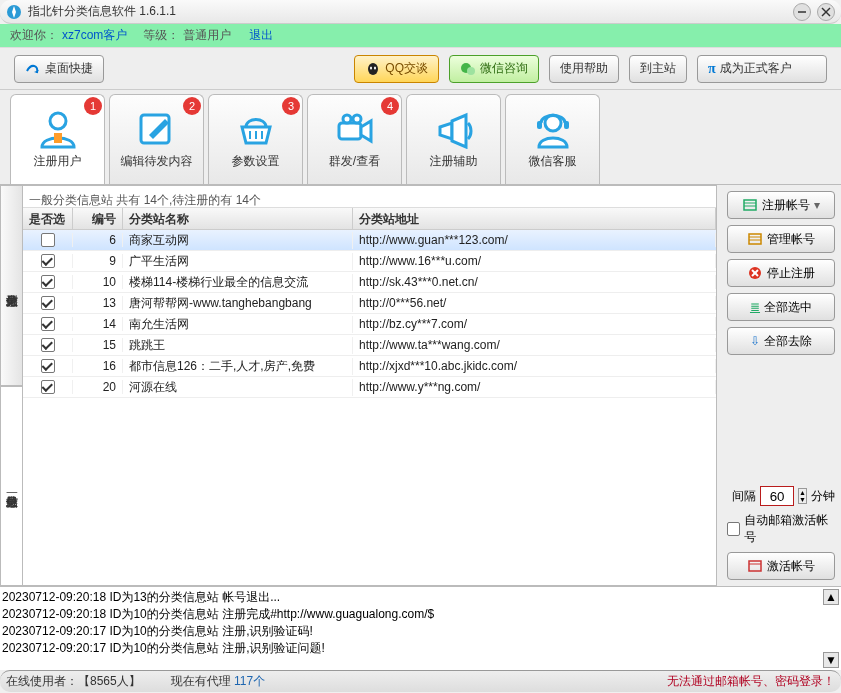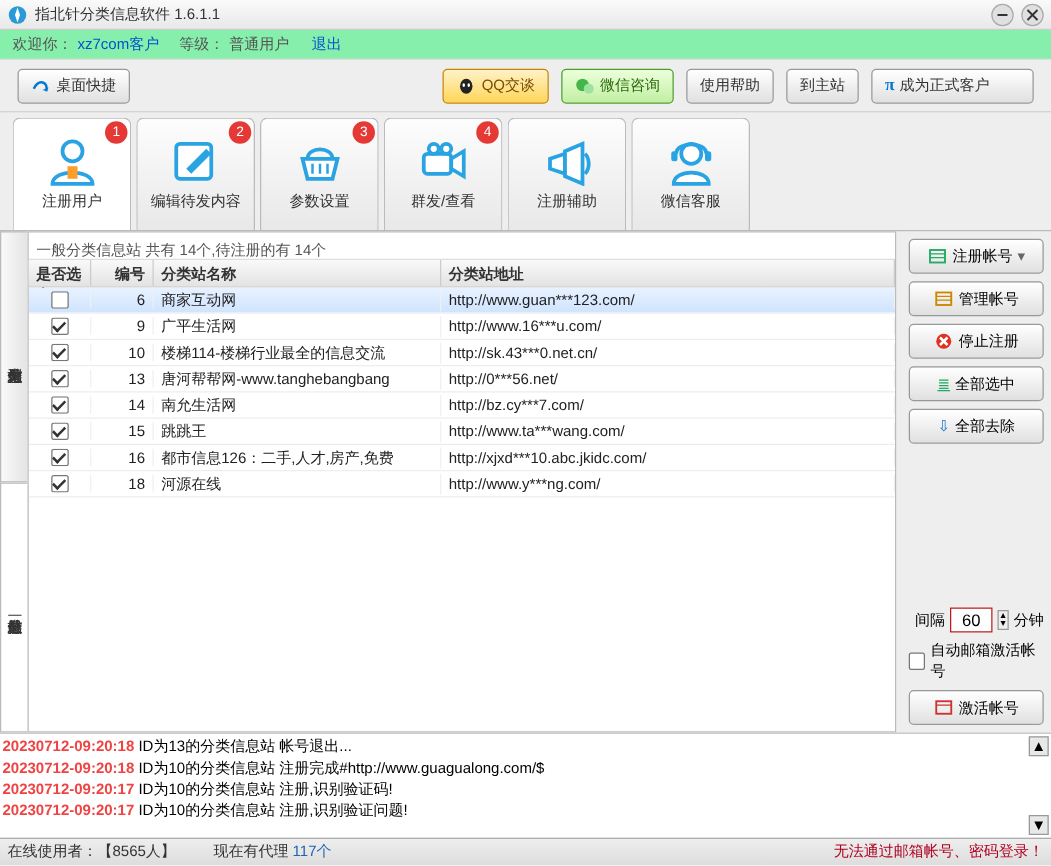--- a/index.html
+++ b/index.html
@@ -1,18 +1,18 @@
 <!DOCTYPE html>
 <html><head>
 <meta charset="utf-8">
 <style>
 * { margin: 0; padding: 0; box-sizing: border-box; font-family: "Microsoft YaHei", SimSun, Arial, sans-serif; }
 body { width: 841px; height: 693px; background: #f0f0f0; overflow: hidden; font-size: 12px; }
 
-.titlebar { height: 24px; background: linear-gradient(#fafafa,#e8e8e8); display: flex; align-items: center; padding: 0 6px; border-bottom: 1px solid #ccc; }
+.titlebar { height: 24px; background: linear-gradient(#fafafa,#e8e8e8); display: flex; align-items: center; padding: 0 6px; border-bottom: 1px solid #ccc; border-radius: 11px; }
 .titlebar .icon { width: 16px; height: 16px; margin-right: 6px; }
 .titlebar .title { flex: 1; font-size: 12px; color: #333; }
 .winbtn { width: 18px; height: 18px; border-radius: 50%; margin-left: 6px; display: flex; align-items: center; justify-content: center; background: #e0e0e0; border: 1px solid #aaa; cursor: pointer; }
 .winbtn svg { width: 10px; height: 10px; }
 
 .userbar { height: 24px; background: #86efac; display: flex; align-items: center; padding: 0 10px; color: #555; gap: 4px; border-bottom: 1px solid #ddd; }
 .userbar .link { color: #0055cc; cursor: pointer; }
 
 .topbtns { height: 42px; background: #eee; display: flex; align-items: center; padding: 0 14px; gap: 10px; border-bottom:1px solid #ccc;}
 .btn3d { height: 28px; padding: 0 10px; border: 1px solid #999; border-radius: 4px; background: linear-gradient(#fff,#e0e0e0); display: inline-flex; align-items: center; gap: 4px; cursor: pointer; color: #333; font-size:12px;}
@@ -48,24 +48,24 @@
 
 .rcol { width: 120px; padding: 6px; display:flex; flex-direction:column; gap:6px;}
 .rbtn { height:28px; border:1px solid #999; border-radius:4px; background:linear-gradient(#fff,#e0e0e0); display:flex; align-items:center; justify-content:center; gap:4px; cursor:pointer; font-size:12px;}
 .rcol .opts { margin-top:auto; font-size:12px; display:flex; flex-direction:column; gap:6px;justify-content:space-between;}
 .optrow { display:flex; align-items:center; gap:4px; justify-content:flex-end;}
 .numspin{width:34px;height:20px;border:1px solid #b91c1c;text-align:center;}
 .chkbox{display:inline-flex;align-items:center;gap:4px;}
 
 .logarea { height: 84px; background: #fff; border-top: 1px solid #bbb; overflow: auto; padding: 2px 2px; position:relative;}
 .logline { font-size:12px; color:#000; white-space:nowrap;}
-.logts{color:#ef4444;font-weight:bold;}
+.logts{color:#000000;}
 .scrollbtn{position:absolute;right:2px;width:16px;height:16px;border:1px solid #999;background:#e8e8e8;display:flex;align-items:center;justify-content:center;}
 
-.statusbar { height:22px; border-top:1px solid #999; background:linear-gradient(#eee,#ddd); display:flex; align-items:center; padding:0 6px; gap:30px;}
+.statusbar { height:22px; border-top:1px solid #999; background:linear-gradient(#eee,#ddd); display:flex; align-items:center; padding:0 6px; gap:30px;border-radius:10px;}
 .statusbar .sitem{font-size:12px;color:#333;}
 .statusbar .err{margin-left:auto;color:#b00020;}
 
 .icon-small{width:16px;height:16px;}
 </style>
 </head>
 <body>
 
 <div class="titlebar">
   <span class="icon">
@@ -270,21 +270,21 @@
             <span class="chk on"></span>
           </div>
           <div class="gc gc-idx">16</div>
           <div class="gc gc-name">都市信息126：二手,人才,房产,免费</div>
           <div class="gc gc-url">http://xjxd***10.abc.jkidc.com/</div>
         </div>
         <div class="row">
           <div class="gc gc-sel">
             <span class="chk on"></span>
           </div>
-          <div class="gc gc-idx">18</div>
+          <div class="gc gc-idx">20</div>
           <div class="gc gc-name">河源在线</div>
           <div class="gc gc-url">http://www.y***ng.com/</div>
         </div>
       </div>
   </div>
   <div class="rcol">
     <div class="rbtn">
       <svg class="icon-small" viewBox="0 0 16 16">
           <rect x="2" y="3" width="12" height="10" fill="none" stroke="#2a6" stroke-width="1.5"></rect>
           <line x1="2" y1="6" x2="14" y2="6" stroke="#2a6"></line>

